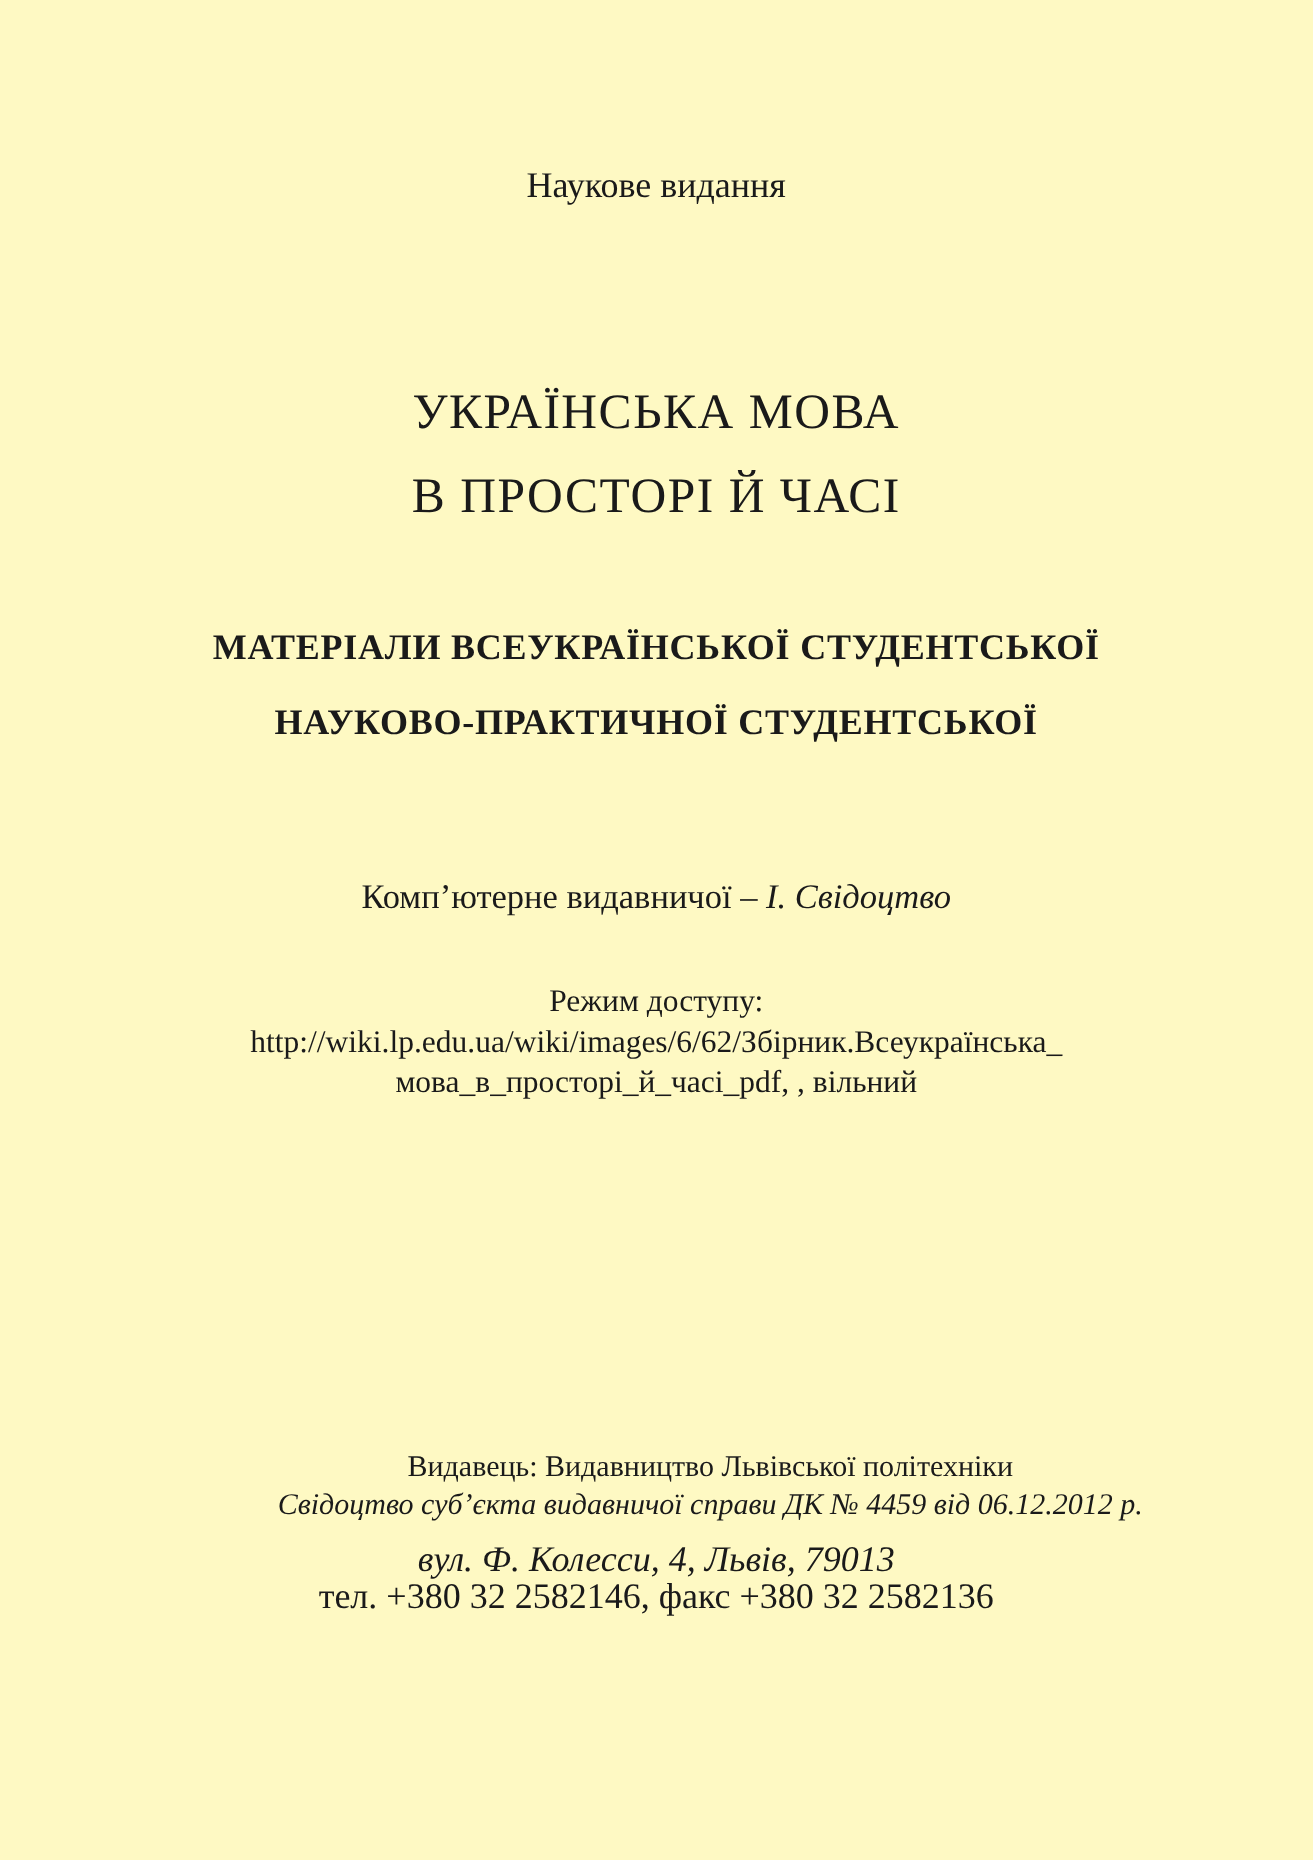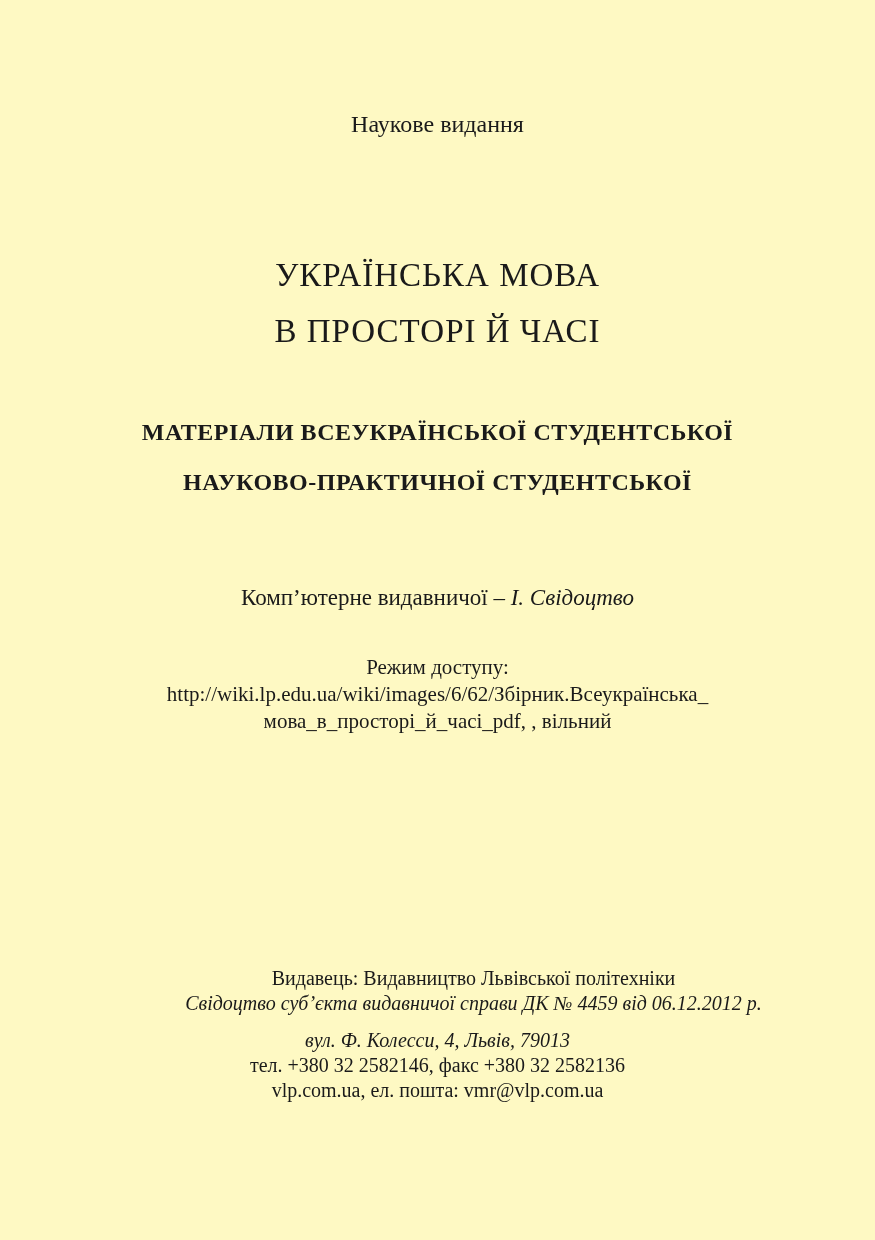--- a/index.html
+++ b/index.html
@@ -52,21 +52,21 @@
     line-height: 27px;
   }
   .publisher-block {
     top: 966px;
     font-size: 20px;
     line-height: 25px;
     margin-left: 36px;
   }
   .contact-block {
     top: 1028px;
-    font-size: 20px;
+    font-size: 24px;
     line-height: 25px;
   }
   .italic { font-style: italic; }
 </style>
 </head>
 <body>
 
 <div class="page">
 
   <div class="block edition-type">Наукове видання</div>
@@ -92,16 +92,15 @@
   </div>
 
   <div class="block publisher-block">
     <div>Видавець: Видавництво Львівської політехніки</div>
     <div class="italic">Свідоцтво суб’єкта видавничої справи ДК № 4459 від 06.12.2012 р.</div>
   </div>
 
   <div class="block contact-block">
     <div class="italic">вул. Ф. Колесси, 4, Львів, 79013</div>
     <div>тел. +380 32 2582146, факс +380 32 2582136</div>
-    <div>vlp.com.ua, ел. пошта: vmr@vlp.com.ua</div>
   </div>
 
 </div>
 
 </body></html>

